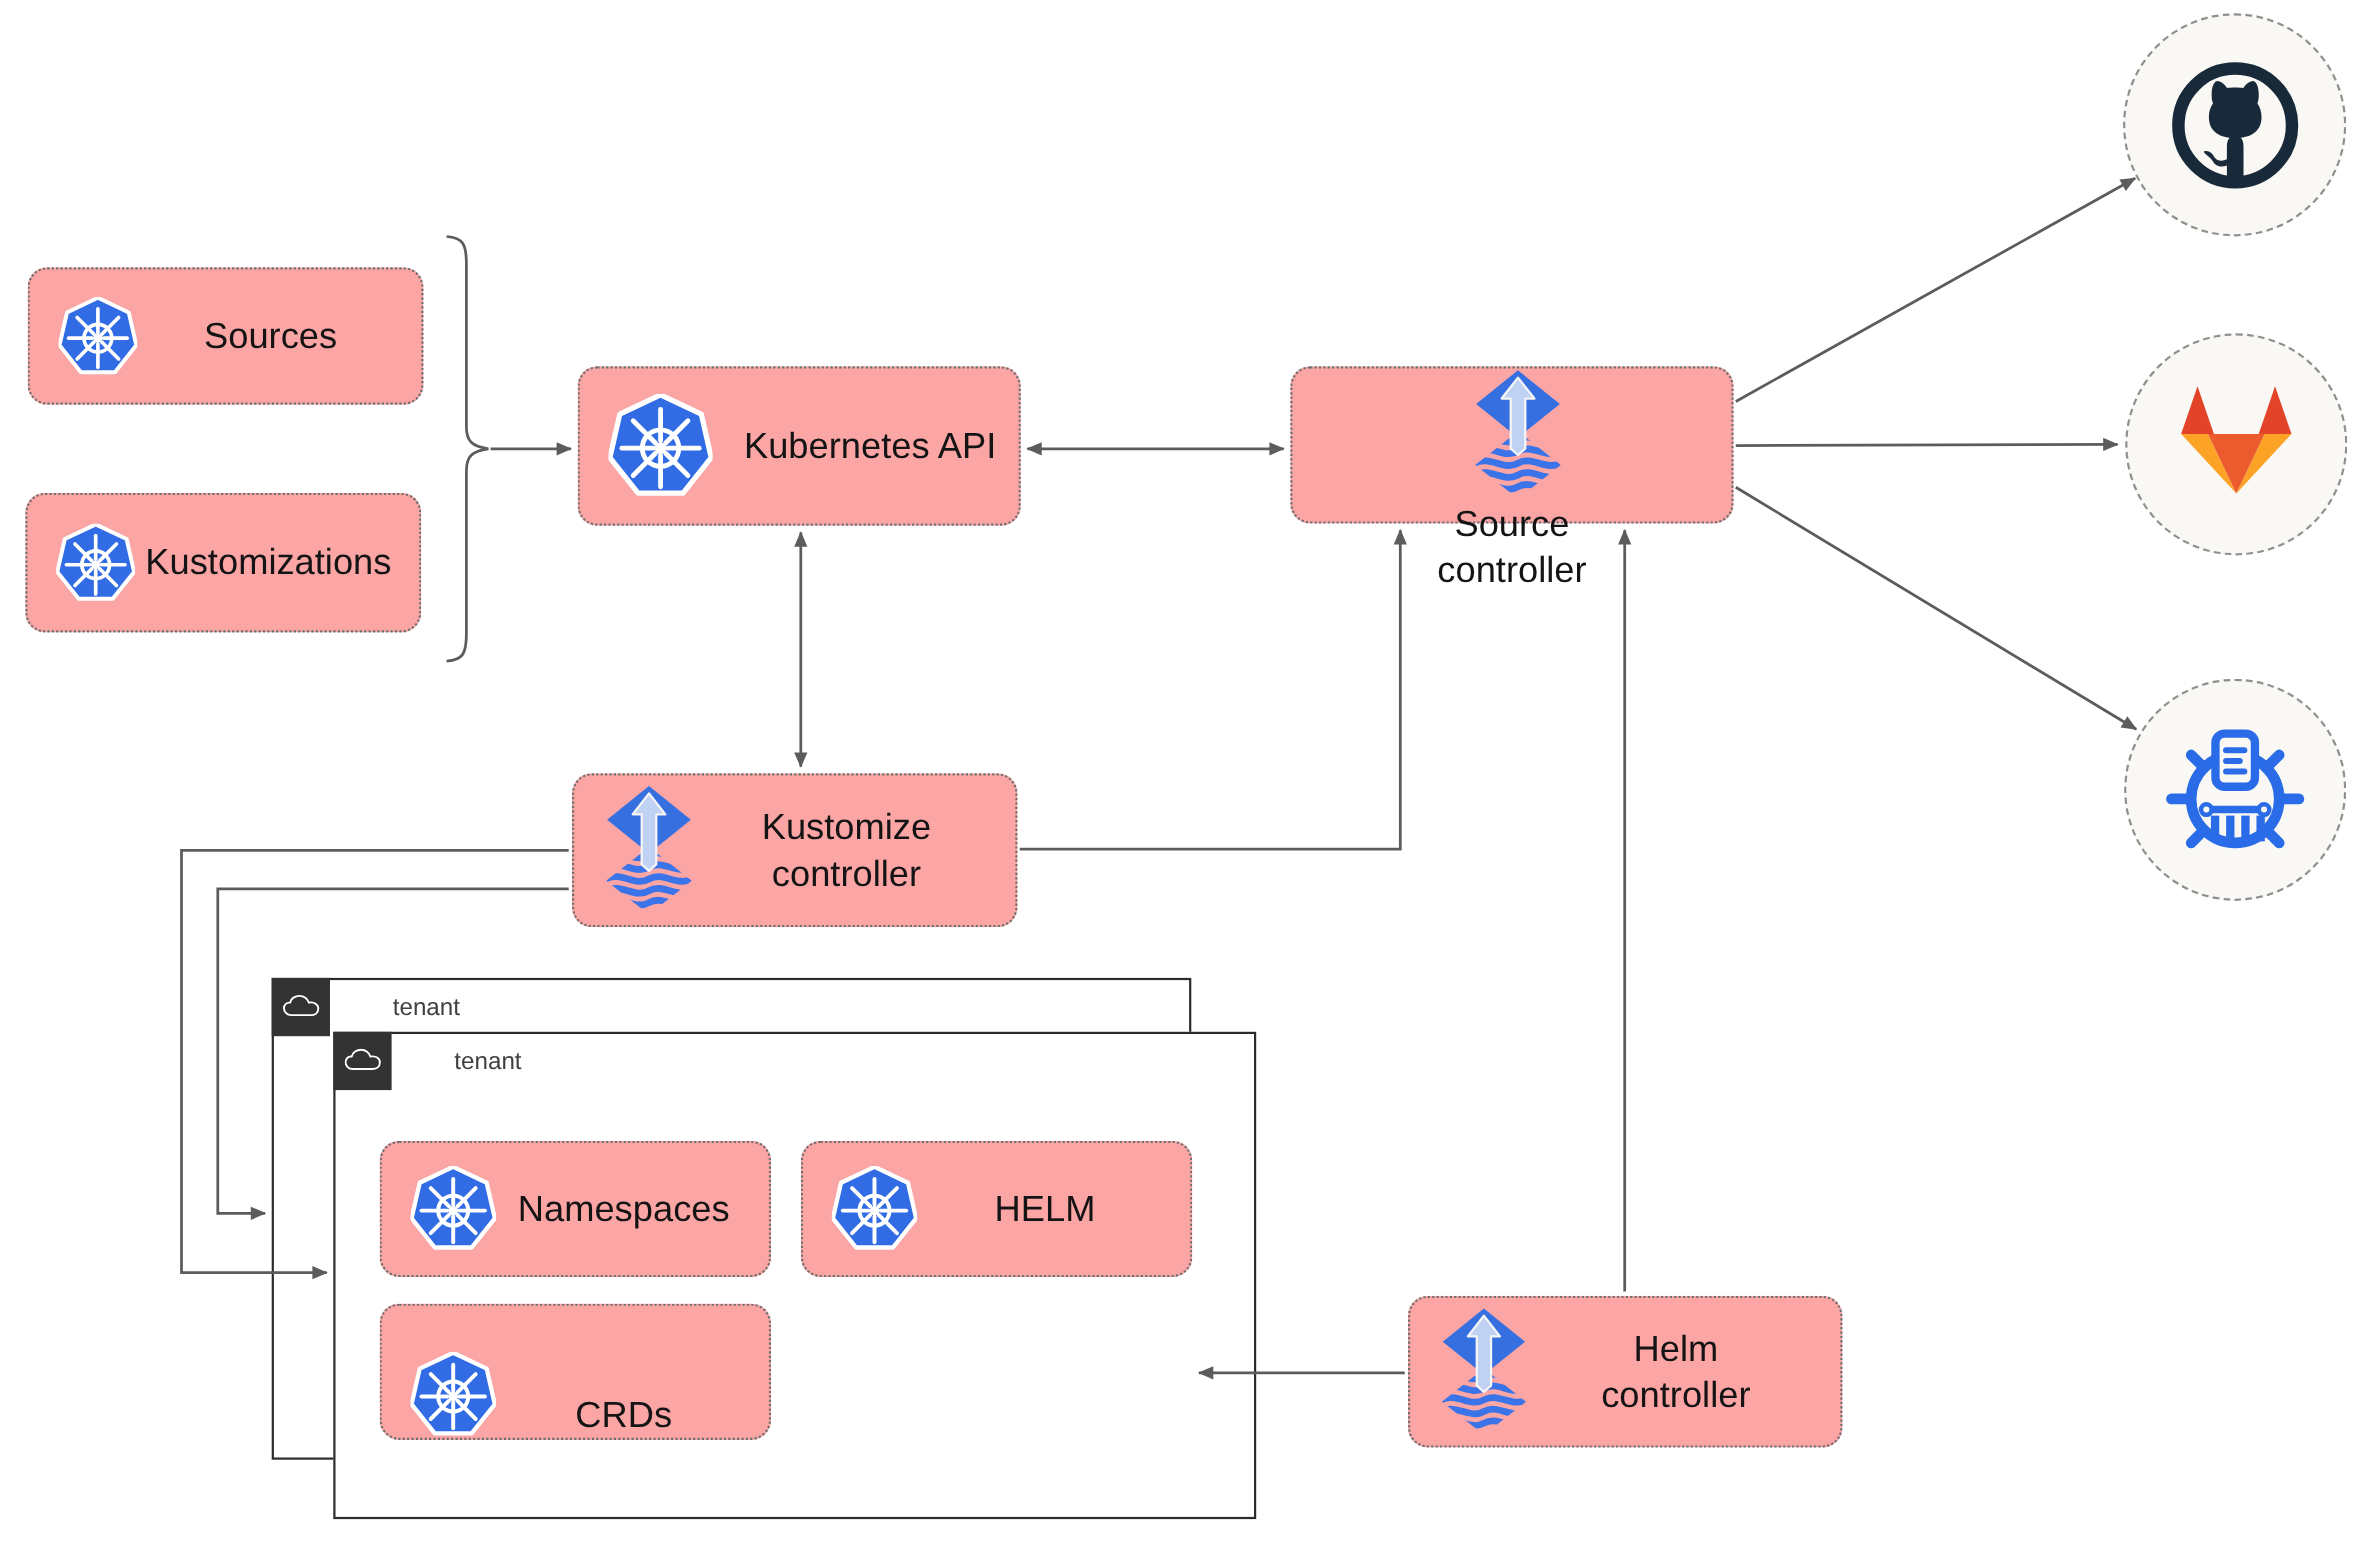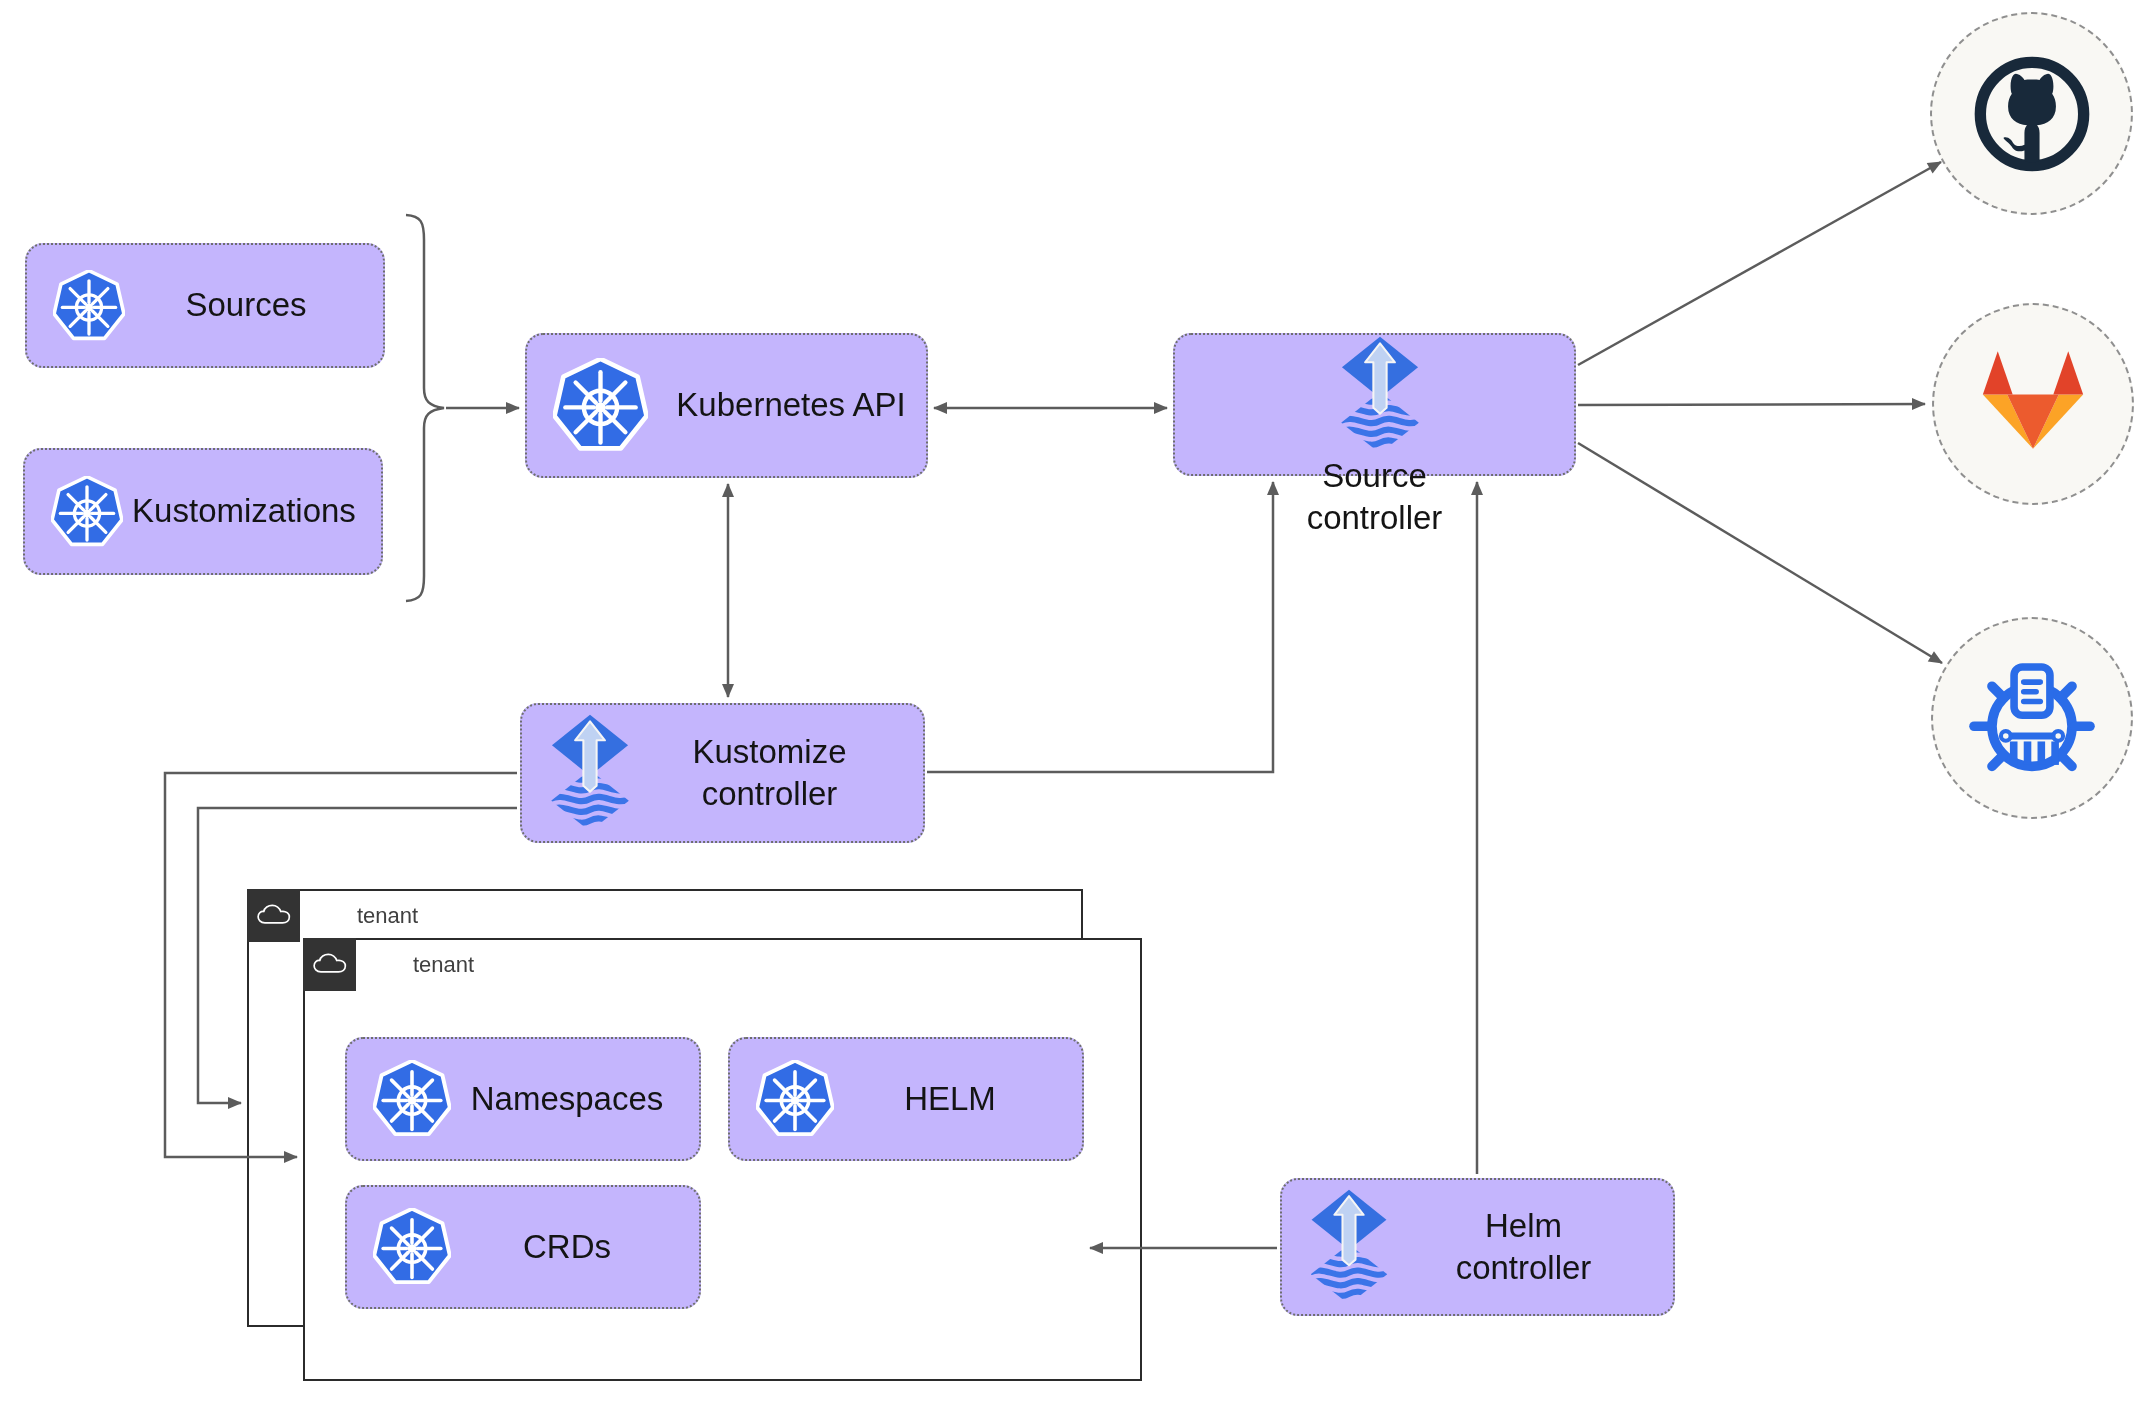--- a/index.html
+++ b/index.html
@@ -1,19 +1,19 @@
 <!DOCTYPE html>
 <html><head>
 <meta charset="utf-8">
 <style>
   html,body{margin:0;padding:0;background:#ffffff;}
   .canvas{position:relative;width:2144px;height:1407px;background:#ffffff;
           font-family:"Liberation Sans",sans-serif;overflow:hidden;}
   
-  .node{position:absolute;display:flex;align-items:center;background:#c4b5fd;
+  .node{position:absolute;display:flex;align-items:center;background:#fca5a5;
         border:2.5px dotted #6E6E6E;border-radius:18px;box-sizing:border-box;
         padding:0 16px;z-index:3;}
   .node .icon{flex:0 0 auto;display:flex;align-items:center;justify-content:center;margin-left:10px;}
   .node .label{flex:1;text-align:center;font-size:33px;color:#141414;line-height:1.28;}
   .node .label.wrap{max-width:205px;margin:0 auto;}
   
   .tenant{position:absolute;background:#ffffff;border:2px solid #2B2B2B;box-sizing:border-box;}
   .tenant-back{z-index:1;}
   .tenant-front{z-index:2;}
   .tenant-tab{position:absolute;top:-2px;left:-2px;width:53px;height:53px;background:#333333;
@@ -215,21 +215,21 @@
 
   <div class="node" style="left:728px;top:1037px;width:356px;height:124px;z-index:3;">
     <span class="icon">
       <svg width="78" height="78">
           <use href="#sym-k8s"></use>
         </svg>
       </span>
     <span class="label">HELM</span>
   </div>
 
-  <div class="node" style="left:345px;top:1185px;width:356px;height:124px;z-index:3;">
+  <div class="node" style="left:345px;top:1185px;width:356px;height:124px;z-index:3;align-items:flex-end;">
     <span class="icon">
       <svg width="78" height="78">
           <use href="#sym-k8s"></use>
         </svg>
       </span>
     <span class="label">CRDs</span>
   </div>
 
 
   <div class="circle-node" style="left:1930px;top:12px;width:203px;height:203px;">

